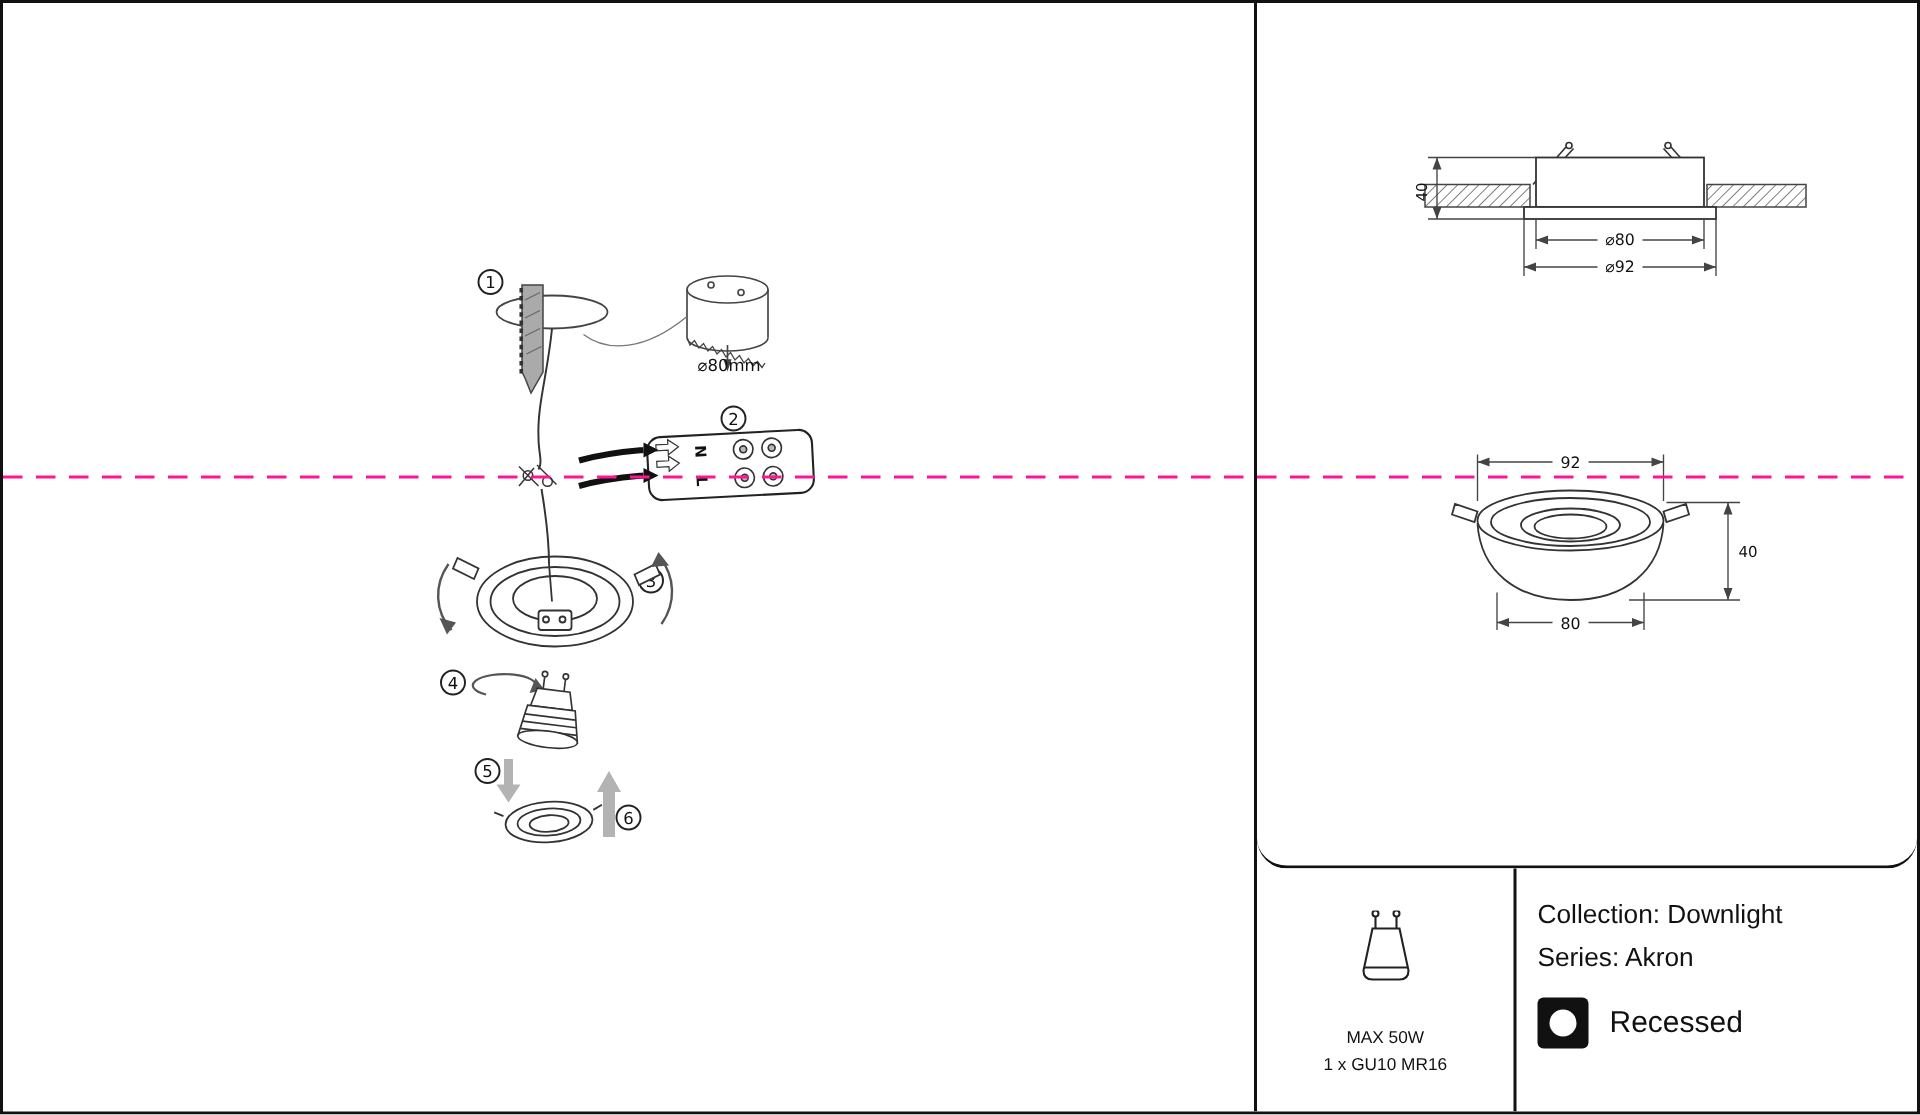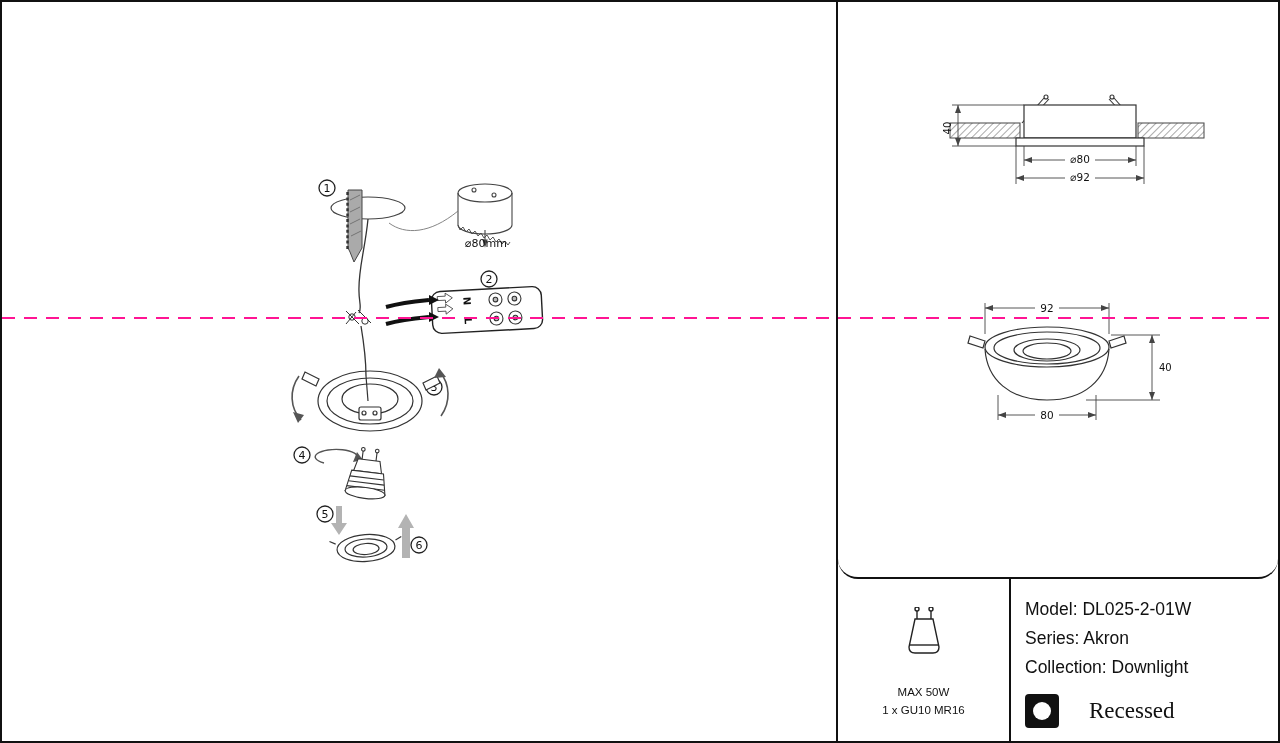--- a/index.html
+++ b/index.html
@@ -15,21 +15,21 @@
   .info-row { flex: 1; display: flex; }
   .lamp-cell { width: 173px; border-right: 2px solid #111; display: flex;
     flex-direction: column; align-items: center; padding-top: 28px; }
   .lamp-text { margin-top: 22px; text-align: center; font-size: 11.5px; line-height: 18px; }
   .product-cell { flex: 1; padding: 16px 0 0 14px; }
   .product-line { font-size: 17.5px; line-height: 29px; }
   .mount-row { margin-top: 12px; display: flex; align-items: center; }
   .mount-icon { width: 34px; height: 34px; background: #111; border-radius: 4px;
     display: flex; align-items: center; justify-content: center; }
   .mount-icon .dot { width: 18px; height: 18px; background: #fff; border-radius: 50%; }
-  .mount-label { margin-left: 30px; font-size: 23px; font-family: Liberation Serif, serif; }
+  .mount-label { margin-left: 14px; font-size: 20px; }
   .cut-line-wrap { position: absolute; left: 0; top: 314px; width: 1276px; height: 4px; z-index: 9; }
 </style>
 </head>
 <body>
 
 <div class="page">
 
   <div class="left-panel">
     <svg width="834" height="739" viewBox="0 0 834 739">
 
@@ -275,23 +275,22 @@
             <line x1="-14" y1="36" x2="14" y2="36"></line>
           </g>
         </svg>
         <div class="lamp-text">
           <div>MAX 50W</div>
           <div>1 x GU10 MR16</div>
         </div>
       </div>
 
       <div class="product-cell">
-        <div class="product-line">Model: DL025-2-01W</div>
+        <div class="product-line">Collection: Downlight</div>
         <div class="product-line">Series: Akron</div>
-        <div class="product-line">Collection: Downlight</div>
         <div class="mount-row">
           <div class="mount-icon">
             <div class="dot"></div>
           </div>
           <div class="mount-label">Recessed</div>
         </div>
       </div>
     </div>
   </div>
 

